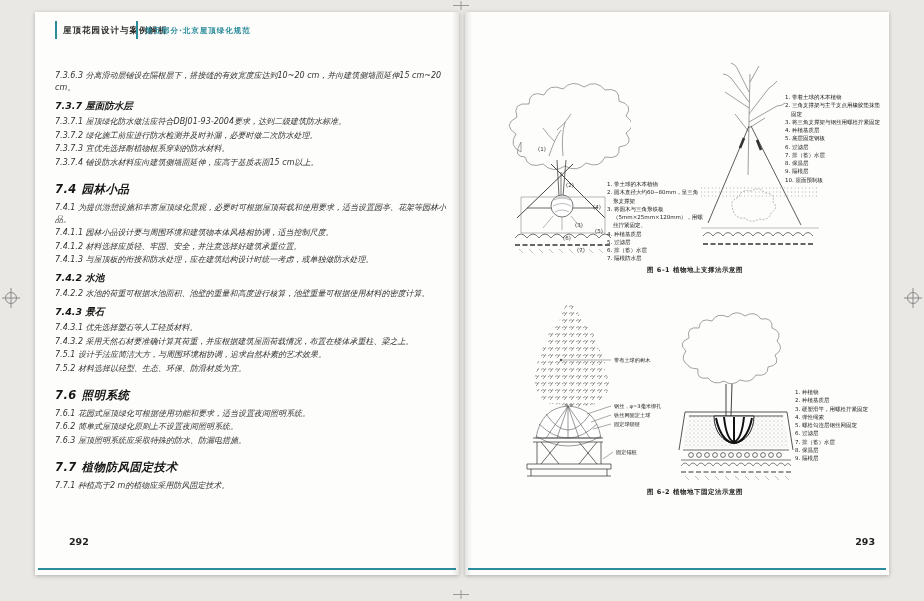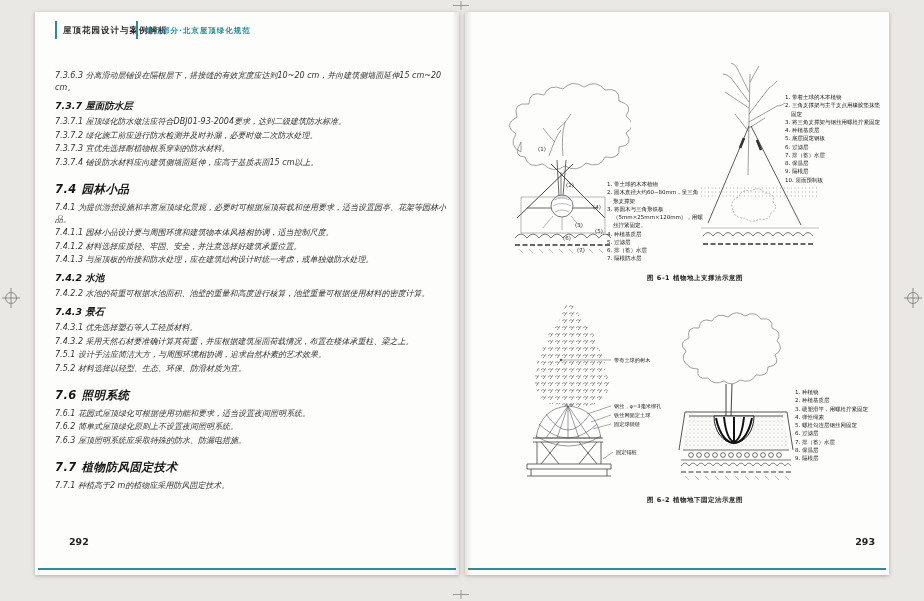--- a/index.html
+++ b/index.html
@@ -33,21 +33,21 @@
   .pagenum{position:absolute;bottom:28px;font-size:9.5px;font-weight:bold;color:#222;}
   .pn-left{left:34px;}
   .pn-right{right:14px;}
   .footrule{position:absolute;left:3px;right:3px;bottom:5px;height:2px;background:#2b8c9b;}
 
   
   .dsvg{position:absolute;}
   .legend{position:absolute;font-size:5.5px;line-height:1.5;color:#222;}
   .legend div{padding-left:6px;text-indent:-6px;}
   .fig-caption{position:absolute;width:200px;text-align:center;font-size:6.5px;
-        font-weight:bold;color:#222;letter-spacing:.5px;margin-top:8px;}
+        font-weight:bold;color:#222;letter-spacing:.5px;}
 
   .regmark{position:absolute;}
   svg line, svg path, svg circle, svg ellipse, svg rect, svg polygon{vector-effect:non-scaling-stroke;}
   svg text{font-family:"DejaVu Sans",sans-serif;}
 </style>
 </head>
 <body>
 
 <div class="canvas">
 

